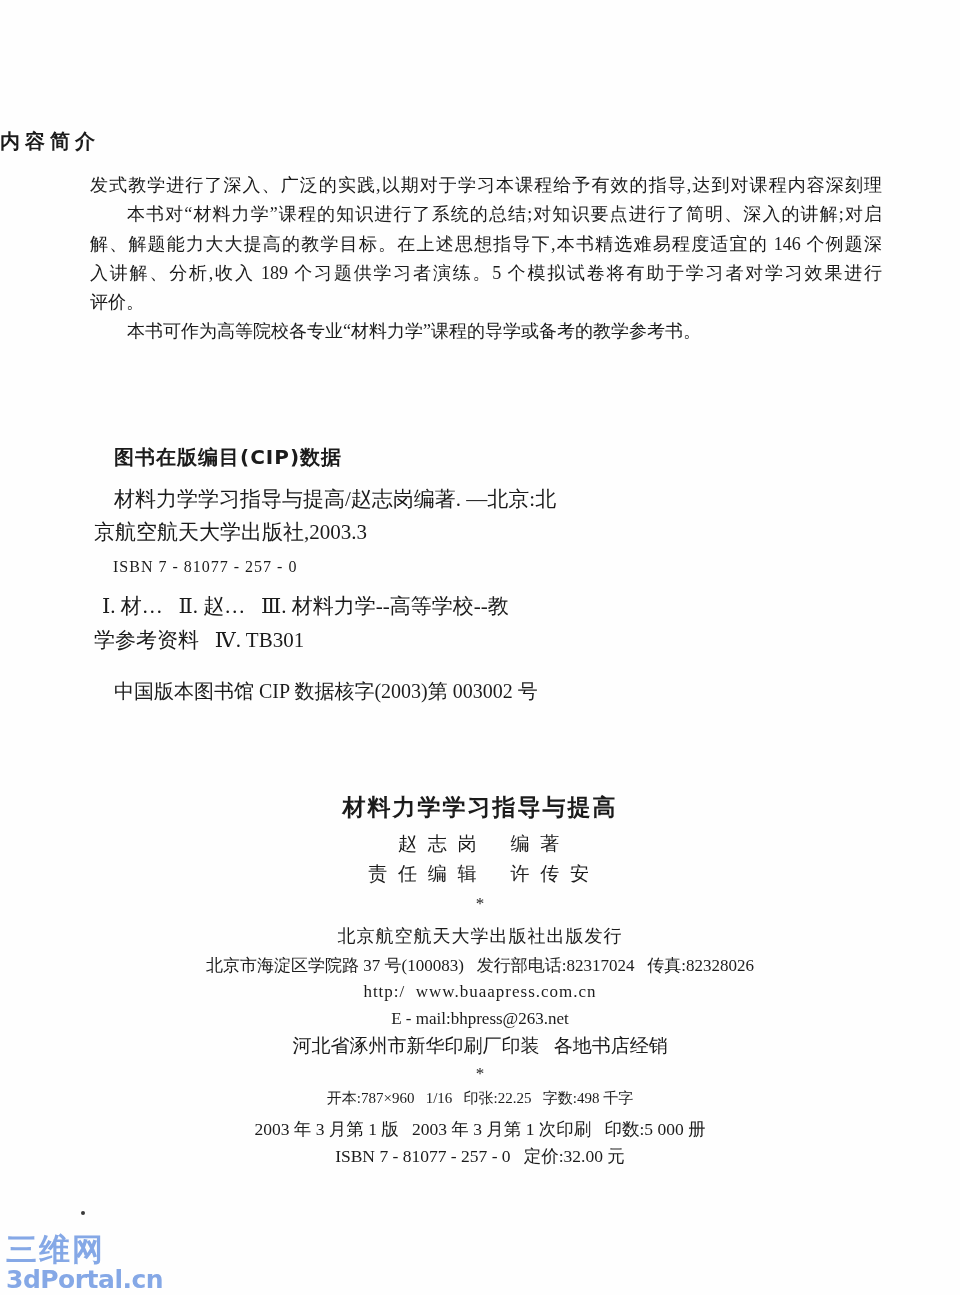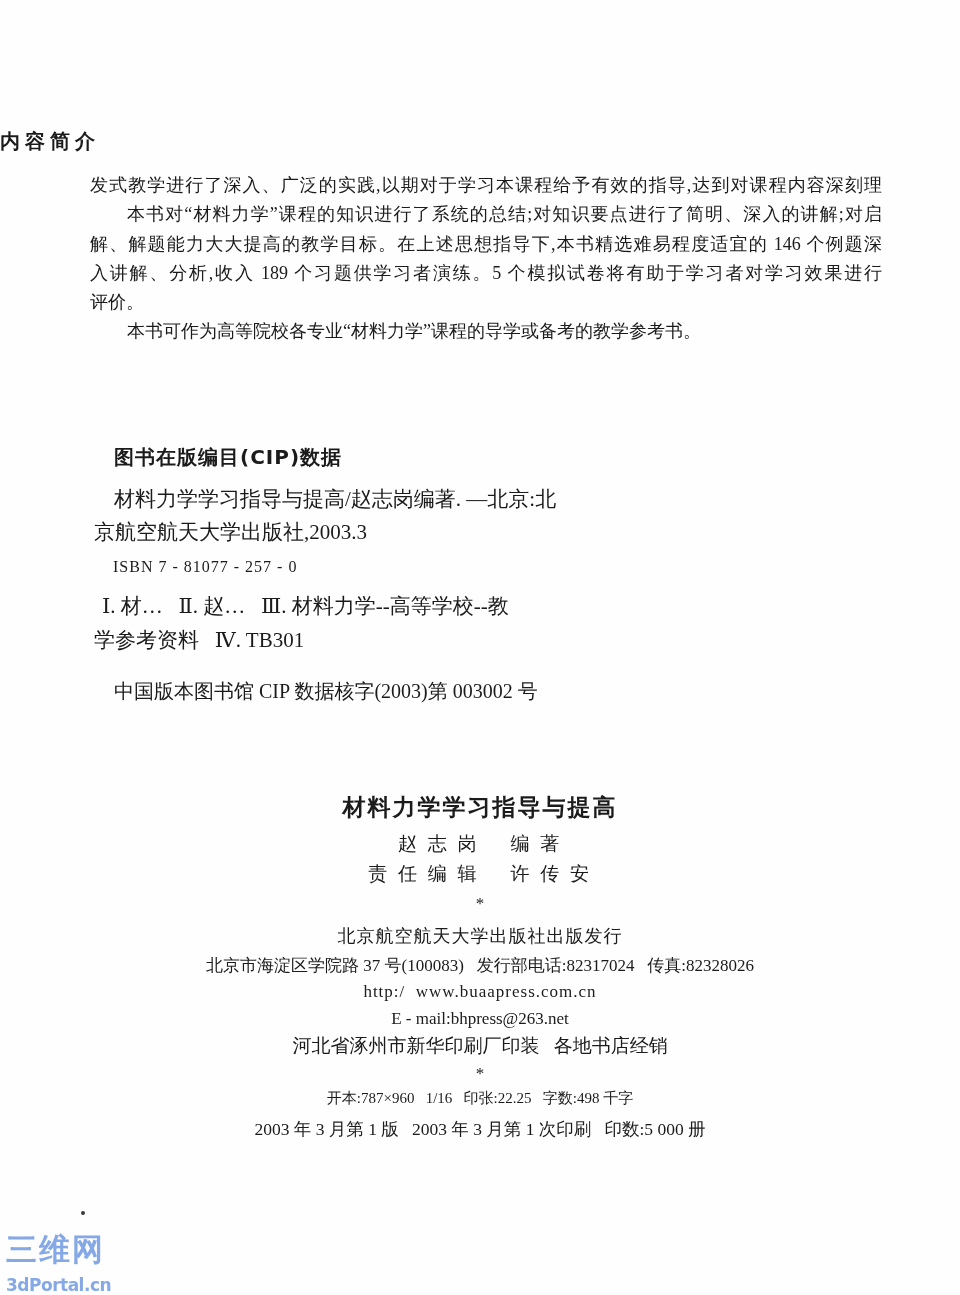--- a/index.html
+++ b/index.html
@@ -61,22 +61,22 @@
   .isbn-price   { top:1144px; font-size:17.5px; }
 
   
   .watermark { position:absolute; left:6px; top:1234px; line-height:1; }
   .wm-cjk {
     font-family:"DejaVu Sans Mono","DejaVu Sans",monospace;
     font-weight:bold; font-size:31px; letter-spacing:2px;
   }
   .wm-url {
     font-family:"DejaVu Sans","Liberation Sans",sans-serif;
-    font-weight:bold; font-size:17px; letter-spacing:-0.5px;
-    margin-top:12px;
+    font-weight:bold; font-size:25px; letter-spacing:-0.5px;
+    margin-top:2px;
   }
 
   
   .artifact-dot {
     position:absolute; left:81px; top:1211px;
     width:4px; height:4px; border-radius:50%;
     background:#3a3a3a;
   }
 </style>
 </head>
@@ -108,20 +108,21 @@
   <div class="center-line editor-line">责 任 编 辑    许 传 安</div>
   <div class="center-line star-1">*</div>
   <div class="center-line publisher">北京航空航天大学出版社出版发行</div>
   <div class="center-line address">北京市海淀区学院路 37 号(100083)   发行部电话:82317024   传真:82328026</div>
   <div class="center-line website">http:/  www.buaapress.com.cn</div>
   <div class="center-line email">E - mail:bhpress@263.net</div>
   <div class="center-line printer">河北省涿州市新华印刷厂印装   各地书店经销</div>
   <div class="center-line star-2">*</div>
   <div class="center-line format-line">开本:787×960   1/16   印张:22.25   字数:498 千字</div>
   <div class="center-line edition-line">2003 年 3 月第 1 版   2003 年 3 月第 1 次印刷   印数:5 000 册</div>
+  <div class="center-line isbn-price">ISBN 7 - 81077 - 257 - 0   定价:32.00 元</div>
 
   <div class="watermark">
     <div class="wm-cjk" style="color: rgb(133, 168, 230);">三维网</div>
     <div class="wm-url" style="color: rgb(133, 168, 230);">3dPortal.cn</div>
   </div>
 
   <div class="artifact-dot"></div>
 
 </div>
 

